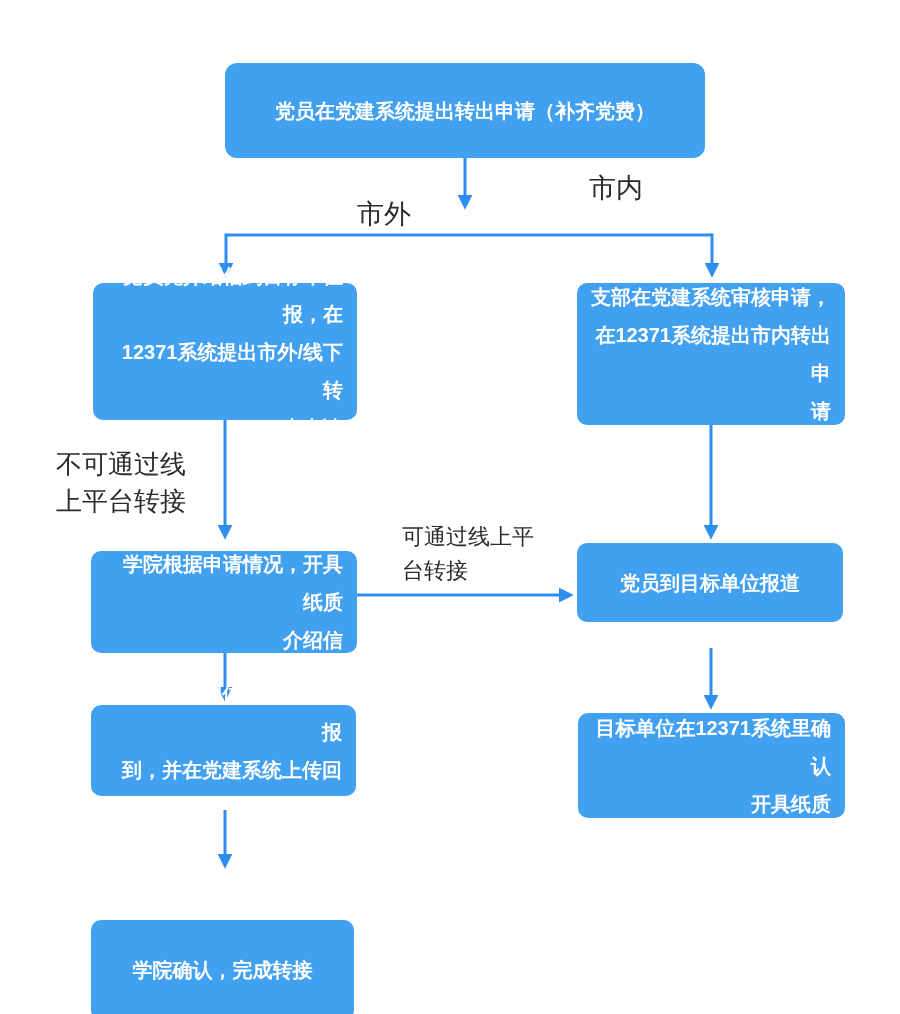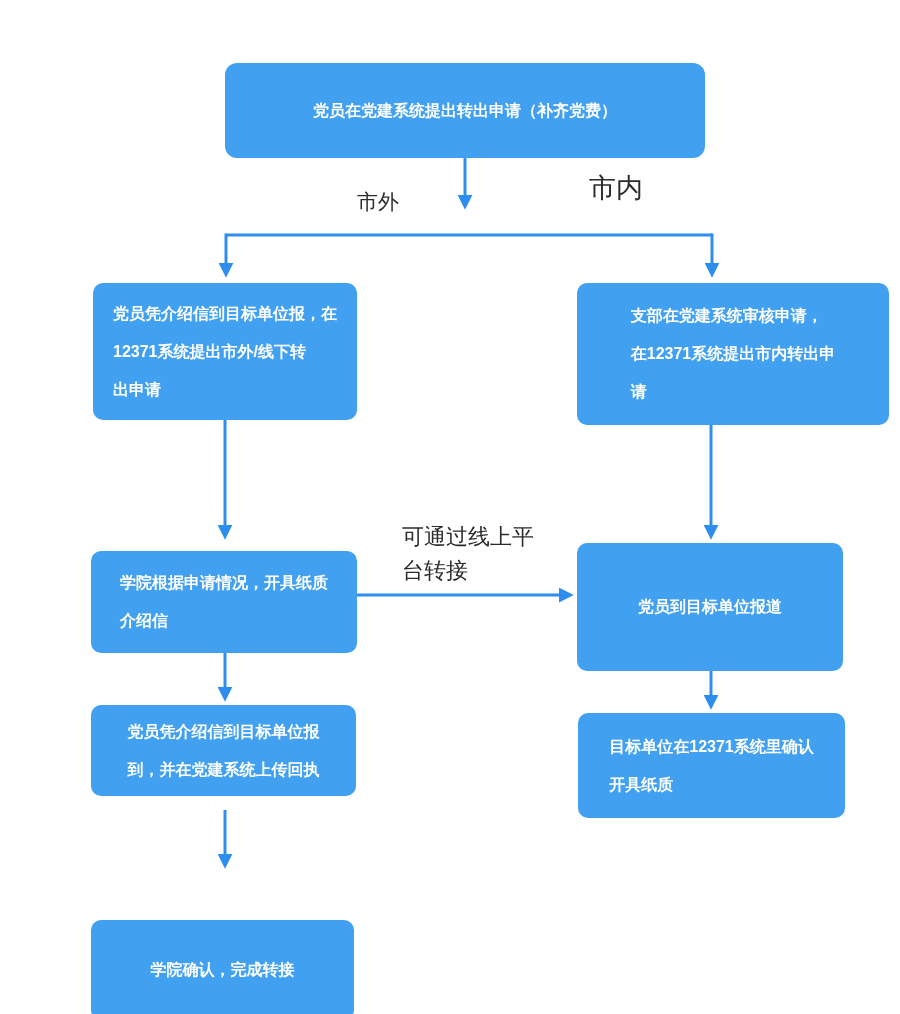--- a/index.html
+++ b/index.html
@@ -7,37 +7,37 @@
     position:relative;width:900px;height:1014px;background:var(--background,#ffffff);
     font-family:"Liberation Sans","DejaVu Sans",sans-serif;overflow:hidden;
   }
   .connectors{position:absolute;left:0;top:0;width:900px;height:1014px;z-index:1;}
   .connectors path.line{stroke:var(--connector,#2E8EEE);stroke-width:3;fill:none;stroke-linejoin:round;}
   .connectors .head{fill:var(--connector,#2E8EEE);}
   .node{
     position:absolute;z-index:2;box-sizing:border-box;
     background:var(--node-fill,#42A0F0);color:var(--node-text,#ffffff);
     border-radius:10px;display:flex;align-items:center;justify-content:center;
-    text-align:left;font-weight:bold;font-size:16px;line-height:38px;
+    text-align:right;font-weight:bold;font-size:20px;line-height:38px;
     padding:0 14px;white-space:pre-line;
   }
   .edge-label{
     position:absolute;z-index:2;color:var(--label-text,#2B2B2B);
     white-space:pre-line;font-weight:400;
   }
   
   #node-start{left:225px;top:63px;width:480px;height:95px;border-radius:12px;}
   #node-left1{left:93px;top:283px;width:264px;height:137px;}
-  #node-right1{left:577px;top:283px;width:312px;height:142px;}
+  #node-right1{left:577px;top:283px;width:268px;height:142px;}
   #node-left2{left:91px;top:543px;width:266px;height:102px;margin-top:8px;}
-  #node-right2{left:577px;top:543px;width:266px;height:128px;}
+  #node-right2{left:577px;top:543px;width:266px;height:79px;}
   #node-left3{left:91px;top:705px;width:265px;height:91px;}
   #node-right3{left:578px;top:713px;width:267px;height:105px;}
   #node-left4{left:91px;top:872px;width:263px;height:100px;margin-top:48px;}
-  #label-outside{left:357px;top:188px;font-size:21px;}
+  #label-outside{left:357px;top:196px;font-size:27px;}
   #label-inside{left:589px;top:170px;font-size:27px;}
   #label-offline{left:56px;top:446px;font-size:26px;line-height:37px;}
   #label-online{left:402px;top:520px;font-size:22px;line-height:34px;}
 </style>
 </head>
 <body>
 
 <div class="canvas">
 
   <svg class="connectors" viewBox="0 0 900 1014" xmlns="http://www.w3.org/2000/svg">
@@ -78,17 +78,19 @@
 
   <div class="node" id="node-right3">目标单位在12371系统里确认
 开具纸质</div>
 
   <div class="node" id="node-left4">学院确认，完成转接</div>
 
   <div class="edge-label" id="label-outside">市外</div>
 
   <div class="edge-label" id="label-inside">市内</div>
 
+  <div class="edge-label" id="label-offline">不可通过线
+上平台转接</div>
 
   <div class="edge-label" id="label-online">可通过线上平
 台转接</div>
 
 </div>
 
 </body></html>

